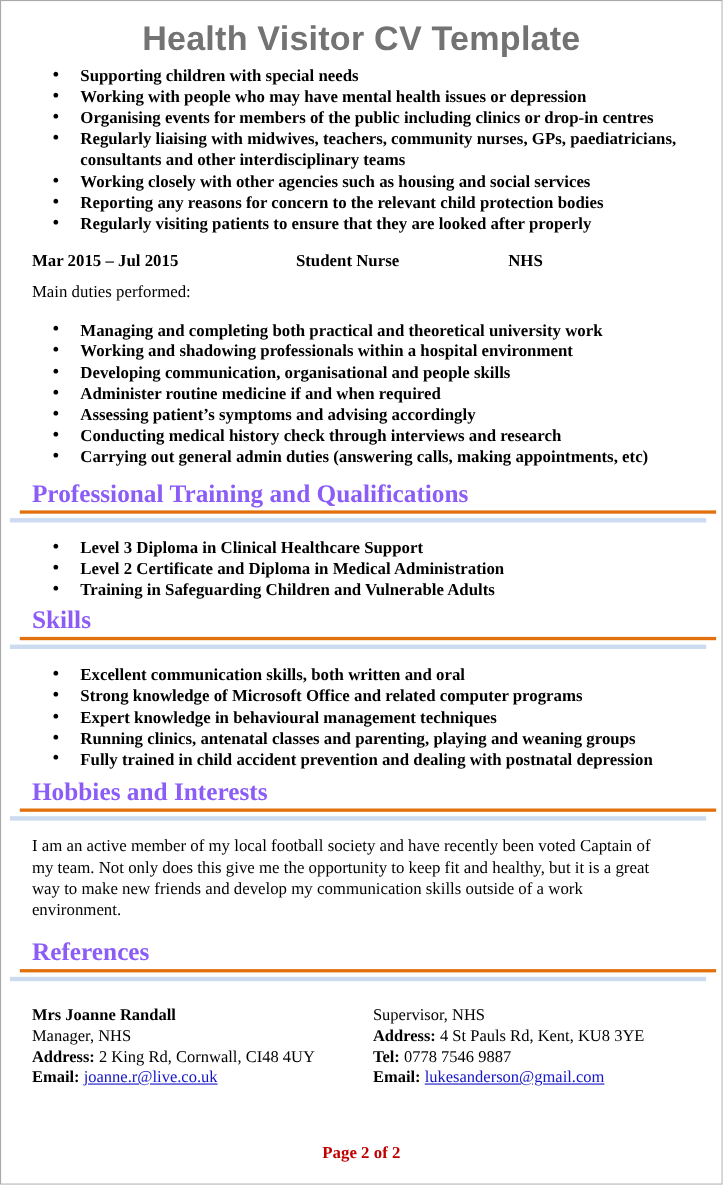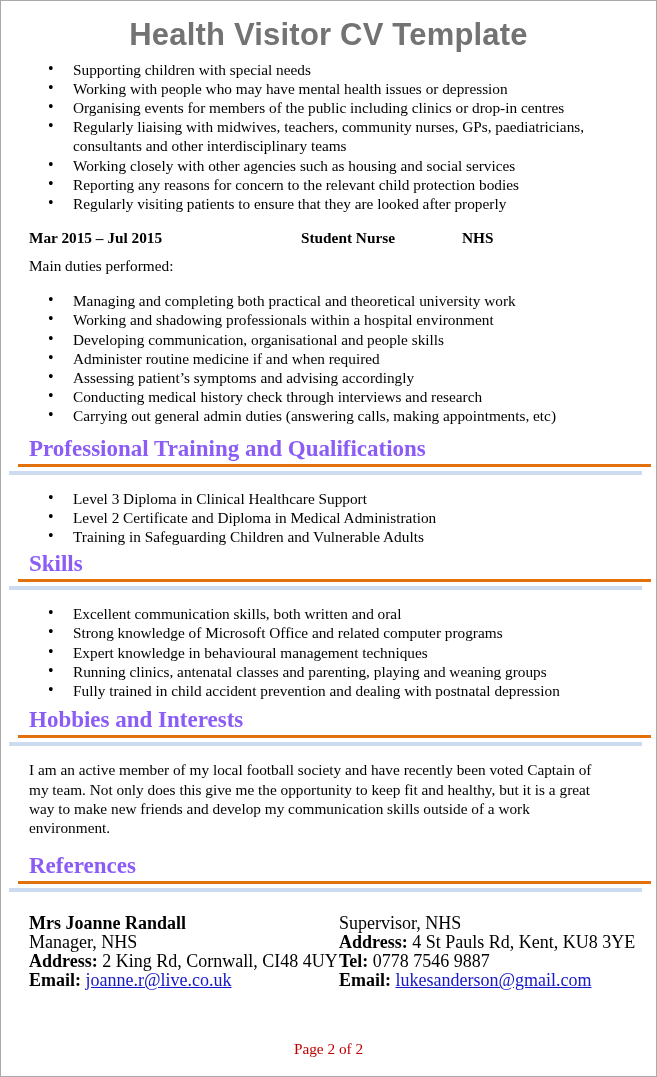--- a/index.html
+++ b/index.html
@@ -36,20 +36,21 @@
     margin: 0;
     padding: 0;
   }
   ul.bullets li {
     position: relative;
     padding-left: 72px;
     font-size: 15.3px;
     line-height: 19.2px;
     color: #000000;
     margin: 0;
+    font-weight: bold;
   }
   ul.bullets li::before {
     content: "\2022";
     position: absolute;
     left: 47px;
     top: -1px;
     font-size: 16px;
     line-height: 19.2px;
     color: #000000;
   }
@@ -58,21 +59,21 @@
     position: relative;
     font-weight: bold;
     font-size: 15.3px;
     line-height: 19px;
     height: 20px;
     margin: 15px 0 0 0;
     color: #000000;
     text-align: right;
   }
   .job-header .col-dates { position: absolute; left: 28px; top: 0; }
-  .job-header .col-role  { position: absolute; left: 268px; top: 0; margin-left: 32px; }
+  .job-header .col-role  { position: absolute; left: 268px; top: 0; }
   .job-header .col-org   { position: absolute; left: 461px; top: 0; }
   .duties-label {
     font-size: 15.3px;
     line-height: 19px;
     color: #000000;
     margin: 8px 0 16px 28px;
   }
   
   .section-heading {
     color: #8b5cf6;
@@ -103,42 +104,42 @@
   }
   
   .references {
     position: relative;
     margin-top: 22px;
     height: 110px;
   }
   .ref-col {
     position: absolute;
     top: 0;
-    font-size: 18px;
+    font-size: 15px;
     line-height: 19.2px;
     color: #000000;
   }
   .ref-col.left  { left: 28px; }
   .ref-col.right { left: 338px; }
   .ref-name { font-weight: bold; }
   .ref-line { white-space: nowrap; }
   .ref-line .lbl { font-weight: bold; }
   .ref-email a {
     color: #1414c8;
     text-decoration: underline;
   }
   
   .footer {
     position: absolute;
     left: 0;
     right: 0;
     bottom: 18px;
     text-align: center;
     color: #c00000;
-    font-weight: normal;
+    font-weight: bold;
     font-size: 15.3px;
   }
   .spacer-bullets-top { margin-top: 8px; }
   .gap-after-rule { height: 14px; }
   .gap-small { height: 11px; }
 </style>
 </head>
 <body>
 
 <div class="page">

